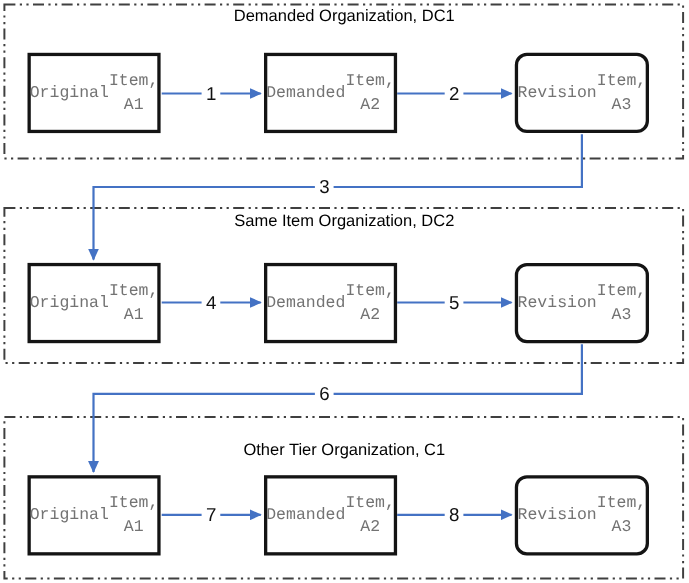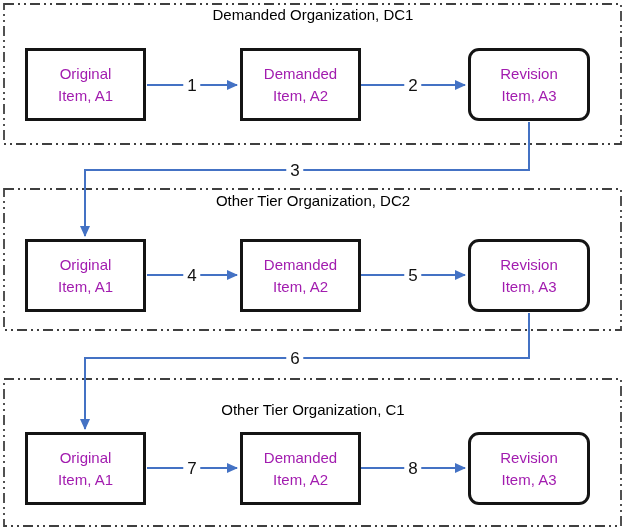--- a/index.html
+++ b/index.html
@@ -30,27 +30,28 @@
     white-space: nowrap;
   }
   .box {
     position: absolute;
     box-sizing: border-box;
     width: 121px;
     height: 73px;
     border: 3px solid #141414;
     background: #ffffff;
     display: flex;
-    flex-direction: column;
+    flex-direction: row;
     align-items: center;
     justify-content: center;
     text-align: center;
     font-size: 15px;
     line-height: 22px;
-    color: #a21caf;
+    color: #737373;
+    font-family: Liberation Mono, monospace;
   }
   .box-a3 { width: 122px; border-radius: 11px; }
   .num {
     position: absolute;
     transform: translate(-50%, -50%);
     background: #ffffff;
     padding: 0 4px;
     font-size: 17px;
     line-height: 19px;
     color: #111111;
@@ -80,21 +81,21 @@
     <line x1="147" y1="275" x2="237" y2="275" stroke-width="2" marker-end="url(#arrowhead)" stroke="#4472C4"></line>
     <line x1="361" y1="275" x2="465" y2="275" stroke-width="2" marker-end="url(#arrowhead)" stroke="#4472C4"></line>
 
     <polyline points="529,313 529,358 85,358 85,429" fill="none" stroke-width="2" marker-end="url(#arrowhead)" stroke="#4472C4"></polyline>
 
     <line x1="147" y1="468" x2="237" y2="468" stroke-width="2" marker-end="url(#arrowhead)" stroke="#4472C4"></line>
     <line x1="361" y1="468" x2="465" y2="468" stroke-width="2" marker-end="url(#arrowhead)" stroke="#4472C4"></line>
   </svg>
 
   <div class="sec-title" style="top:6px">Demanded Organization, DC1</div>
-  <div class="sec-title" style="top:192px">Other Tier Organization, DC2</div>
+  <div class="sec-title" style="top:192px">Same Item Organization, DC2</div>
   <div class="sec-title" style="top:401px">Other Tier Organization, C1</div>
 
   <div class="box" style="left:25px; top:48px">
     <div>Original</div>
     <div>Item, A1</div>
   </div>
   <div class="box" style="left:240px; top:48px">
     <div>Demanded</div>
     <div>Item, A2</div>
   </div>

